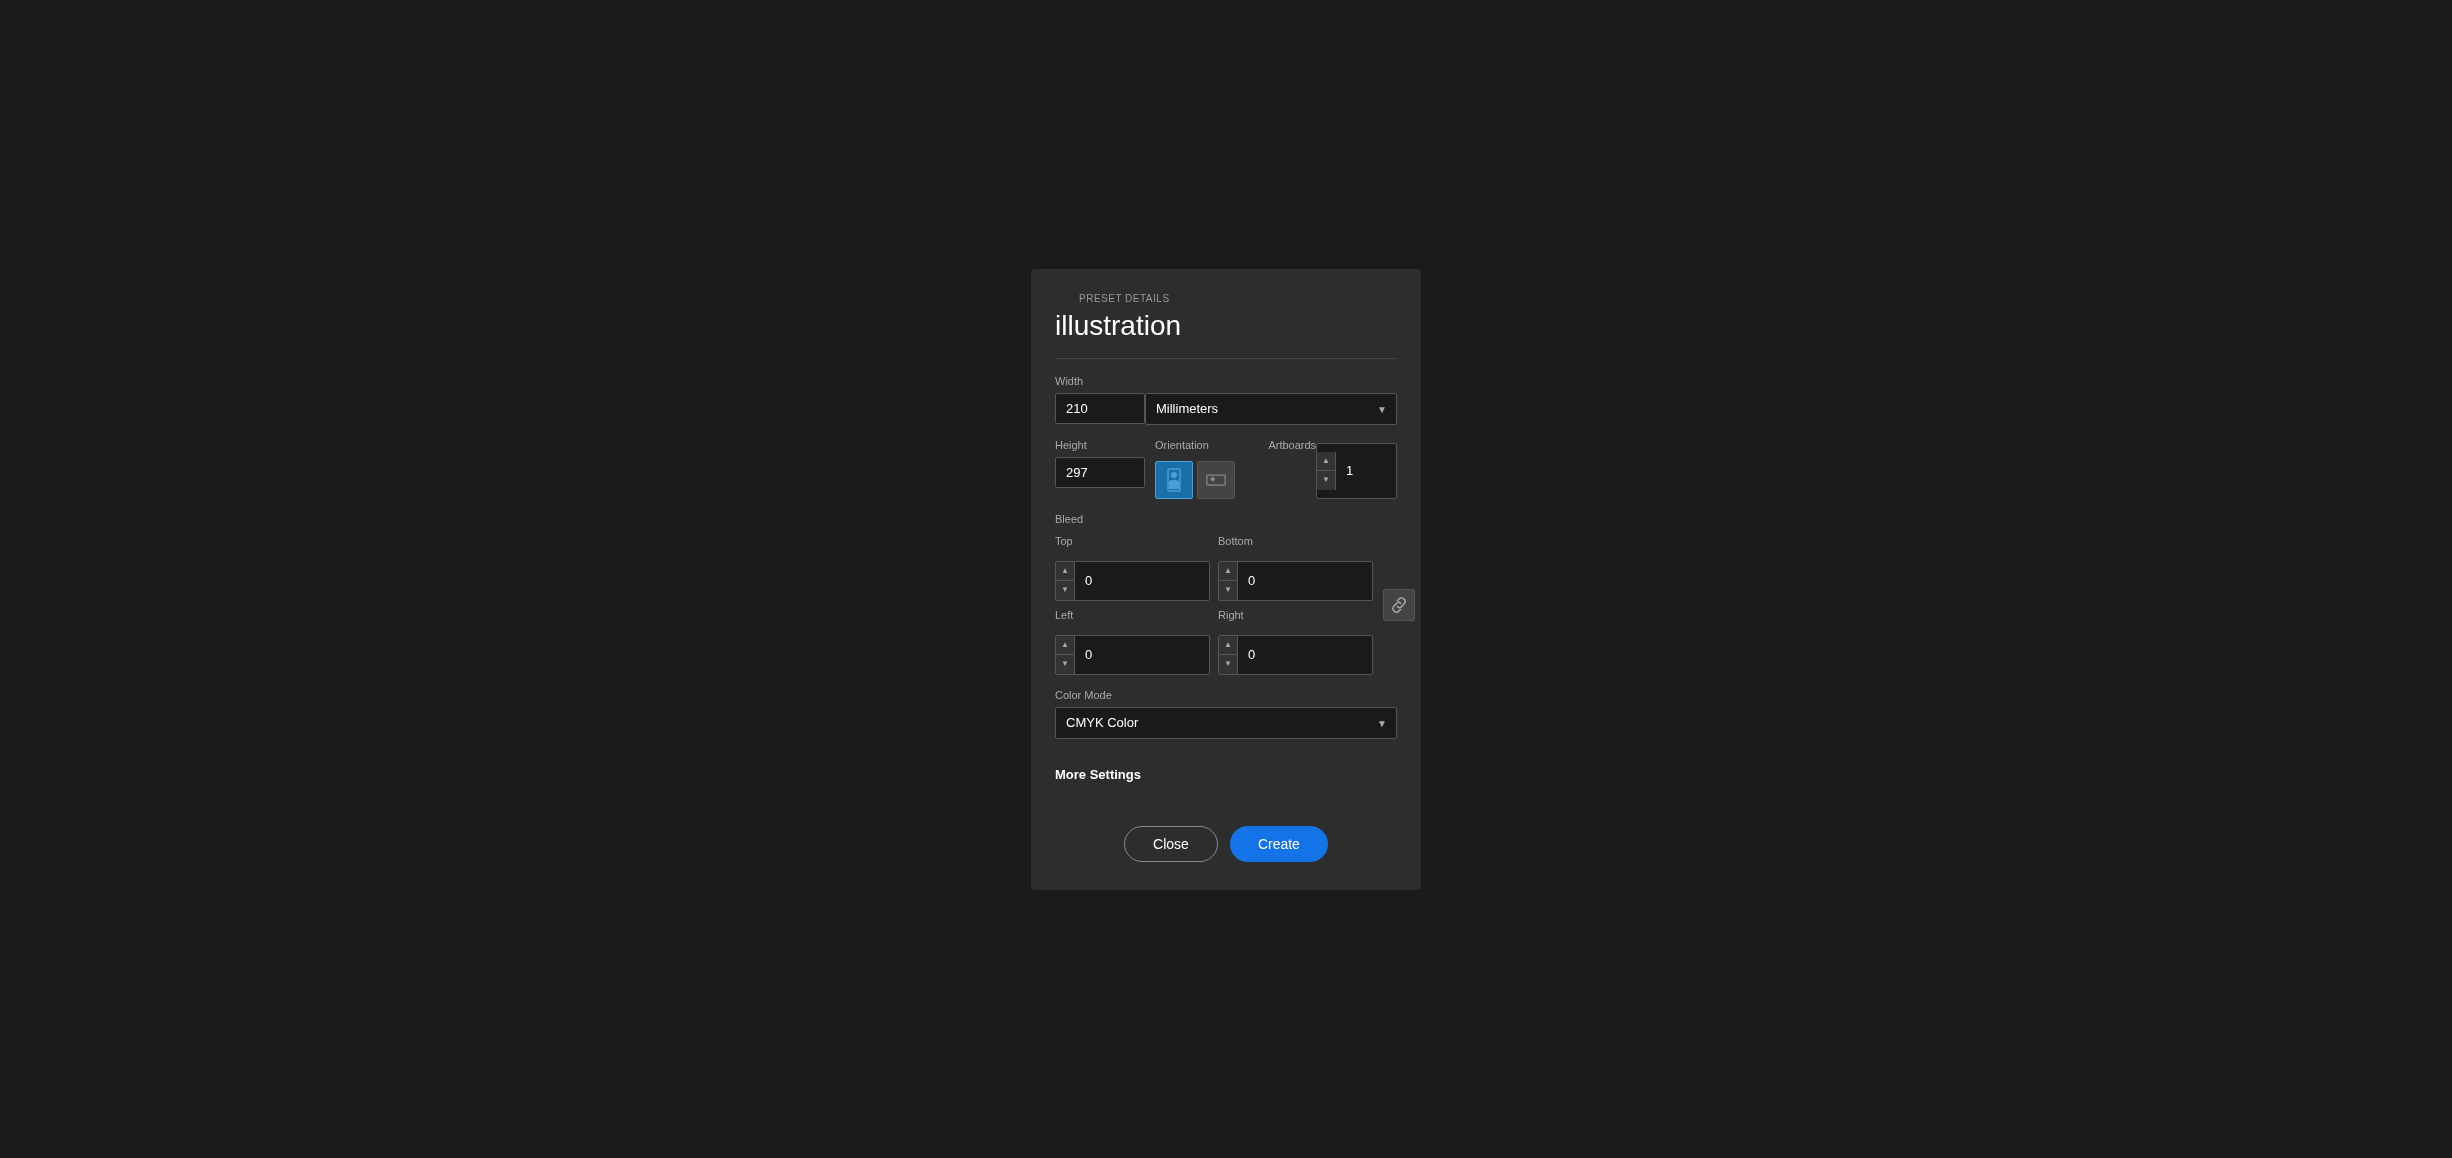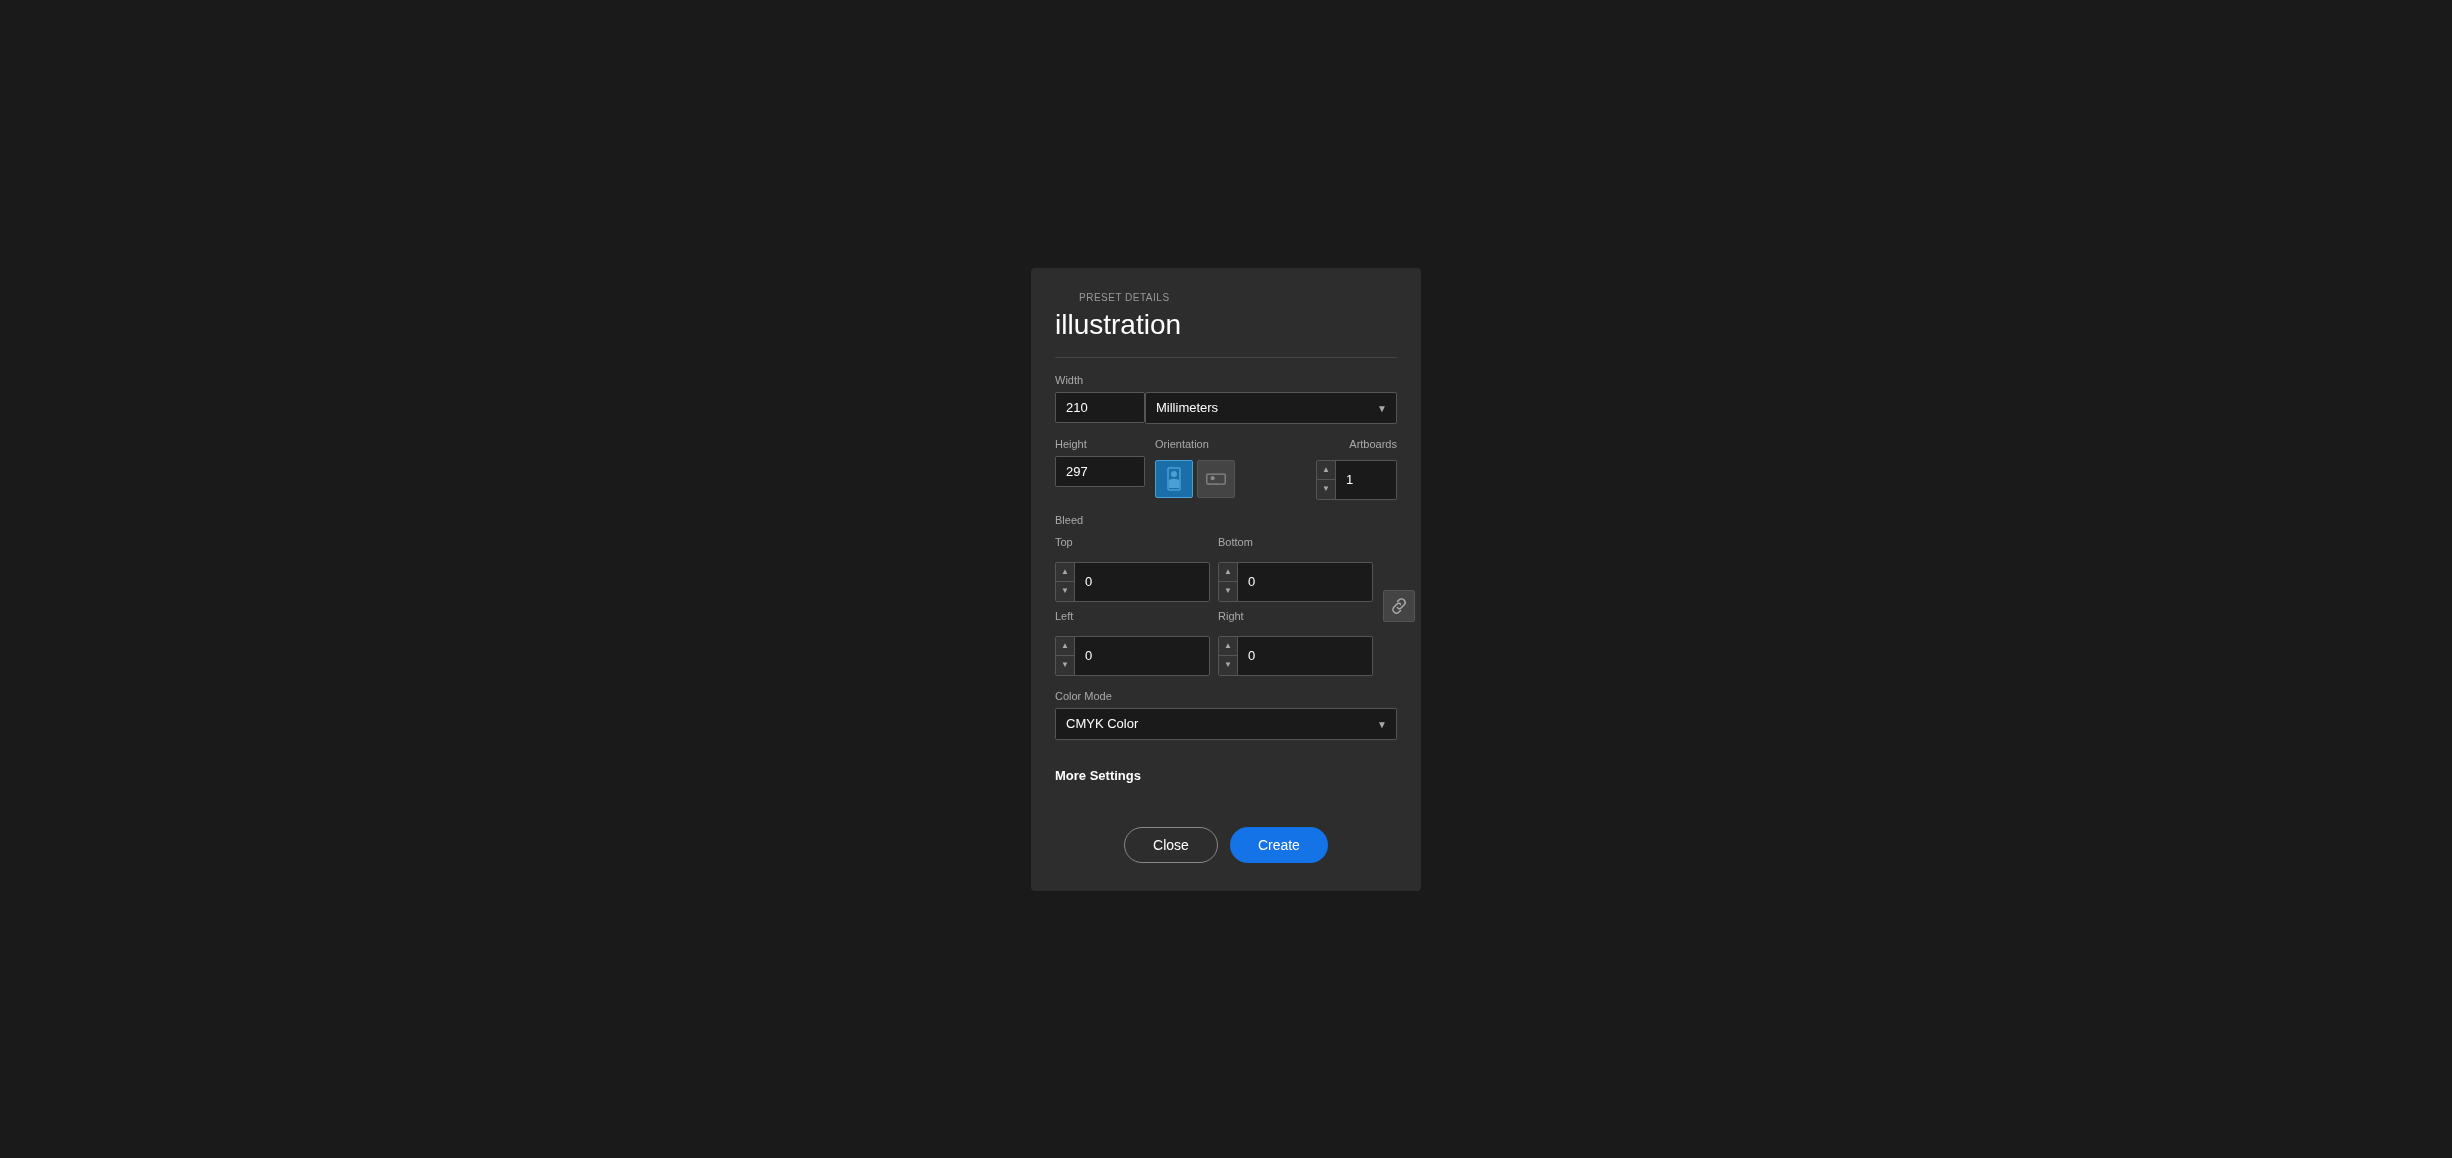--- a/index.html
+++ b/index.html
@@ -136,23 +136,22 @@
       border-color: #4a9fd4;
     }
 
     .orient-btn svg {
       width: 20px;
       height: 24px;
     }
 
     .artboards-col {
       display: flex;
-      flex-direction: column;
+      flex-direction: row;
       margin-left: auto;
-      align-items: flex-end;
     }
 
     .stepper-wrapper {
       display: flex;
       align-items: center;
       border: 1px solid #555;
       border-radius: 2px;
       overflow: hidden;
       background: #1a1a1a;
       margin-top: 4px;

